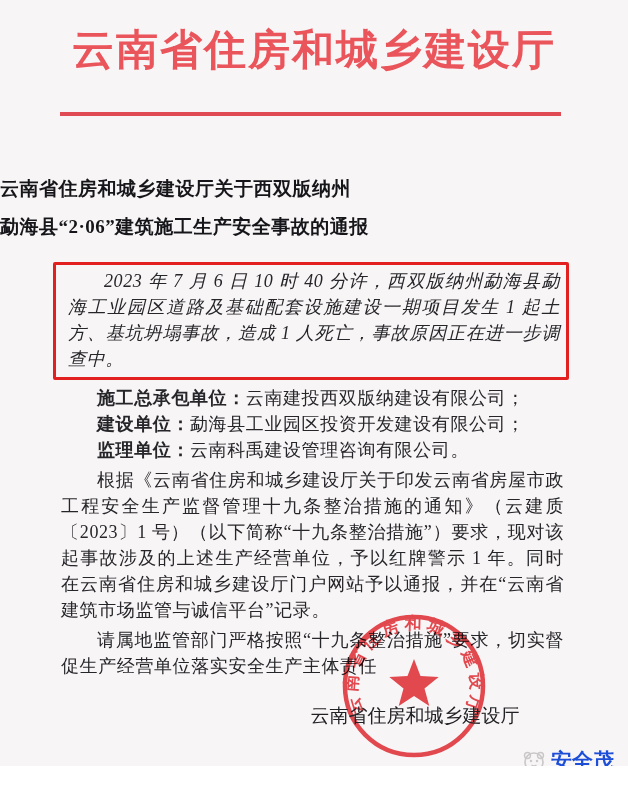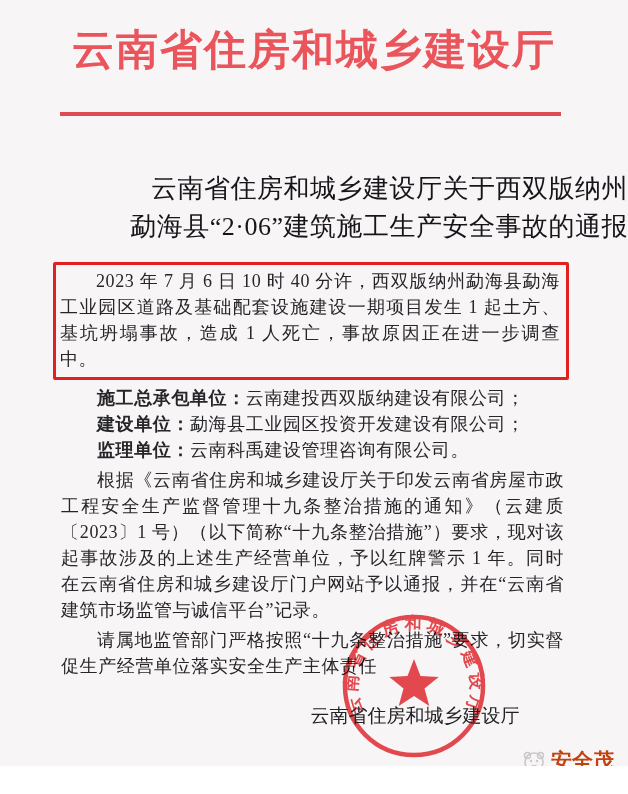--- a/index.html
+++ b/index.html
@@ -13,48 +13,48 @@
     position:absolute; top:22px; left:0; width:100%;
     text-align:center; font-size:42px; font-weight:bold;
     color:#ea545b; letter-spacing:2px; white-space:nowrap;
   }
   .divider {
     position:absolute; top:112px; left:60px; width:501px; height:4px;
     background:#e04a52;
   }
   .doc-title {
     position:absolute; top:170px; left:0; width:100%;
-    text-align:right; font-size:26px; font-weight:normal;
+    text-align:left; font-size:19px; font-weight:bold;
     line-height:38px; color:#16161a; letter-spacing:0.5px;
   }
   .body-col {
     position:absolute; top:262px; left:61px; width:503px;
     font-size:18px; line-height:26px; text-align:justify;
     text-justify:inter-ideograph; letter-spacing:0.6px;
   }
   .red-box {
     border:3px solid #e32020; border-radius:2px;
-    margin:0 -5px 5px -8px; padding:3px 6px 5px 4px;
+    margin:0 -5px 5px -8px; padding:3px 6px 5px 12px;font-style:italic;
   }
   .red-box p { margin:0; text-indent:2em; }
   .unit-line { margin:0; text-indent:2em; }
   .b { font-weight:bold; }
   .para { margin:4px 0 0 0; text-indent:2em; }
   .seal {
     position:absolute; left:339px; top:611px; width:150px; height:150px;
     opacity:0.9; mix-blend-mode:multiply; pointer-events:none;
   }
   .signature {
     position:absolute; top:701px; left:285px; width:260px;
     text-align:center; font-size:19px; line-height:30px; color:#222226;
   }
   .watermark {
     position:absolute; top:747px; right:14px;
     display:flex; align-items:center; gap:5px;
-    color:#c2410c; font-size:21px; font-weight:bold;
+    color:#1d4ed8; font-size:21px; font-weight:bold;
     font-family:"Liberation Sans","DejaVu Sans",sans-serif;
   }
   .watermark svg { display:block; }
 </style>
 </head>
 <body>
 
 <div class="page">
 
   <div class="letterhead">云南省住房和城乡建设厅</div>

